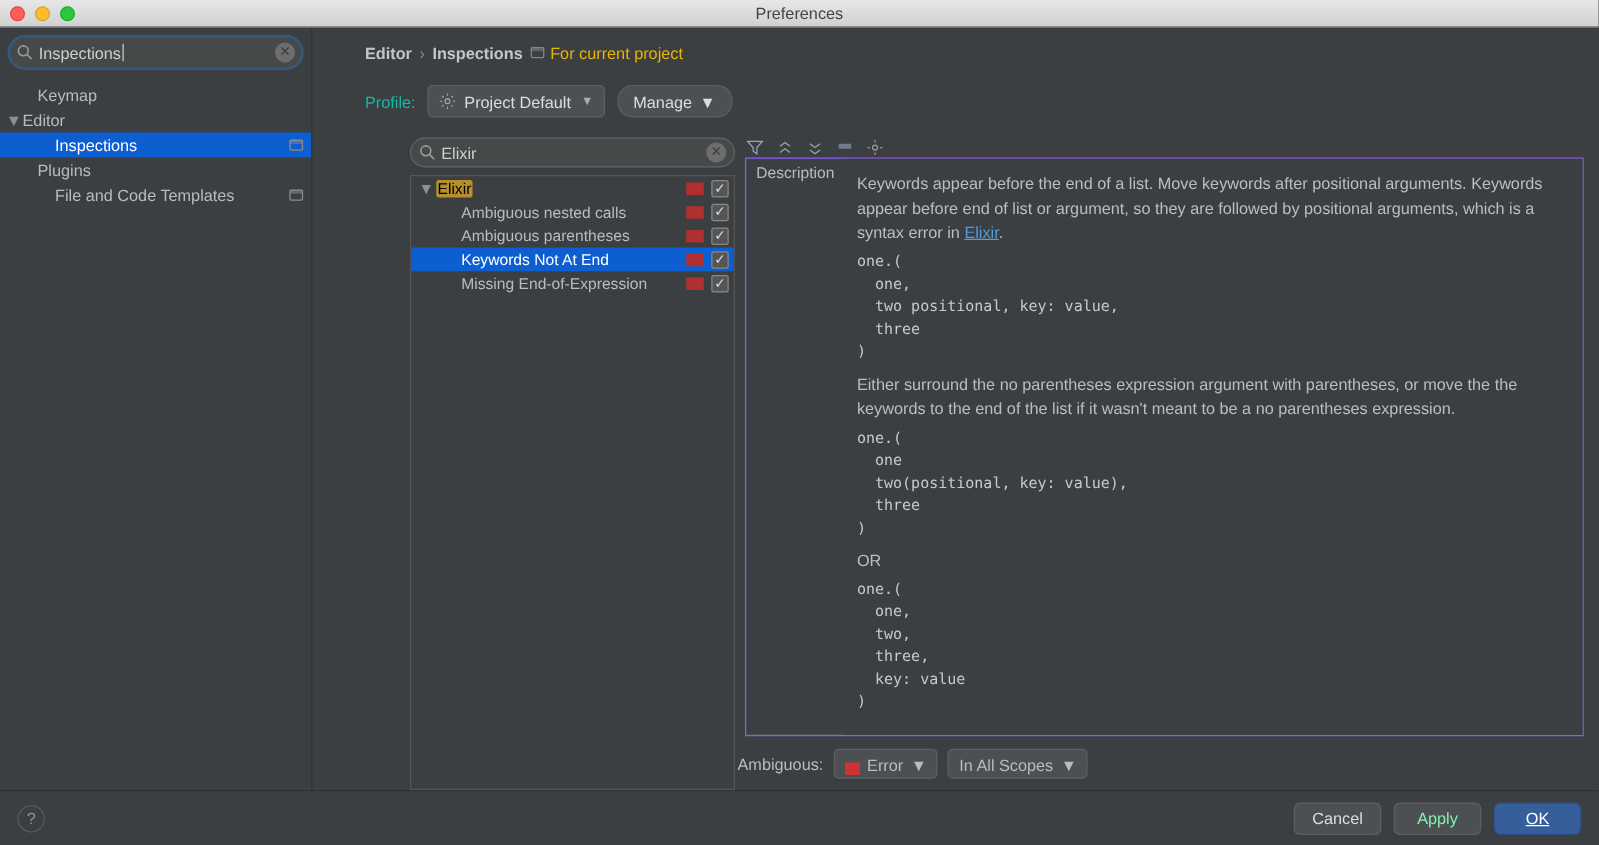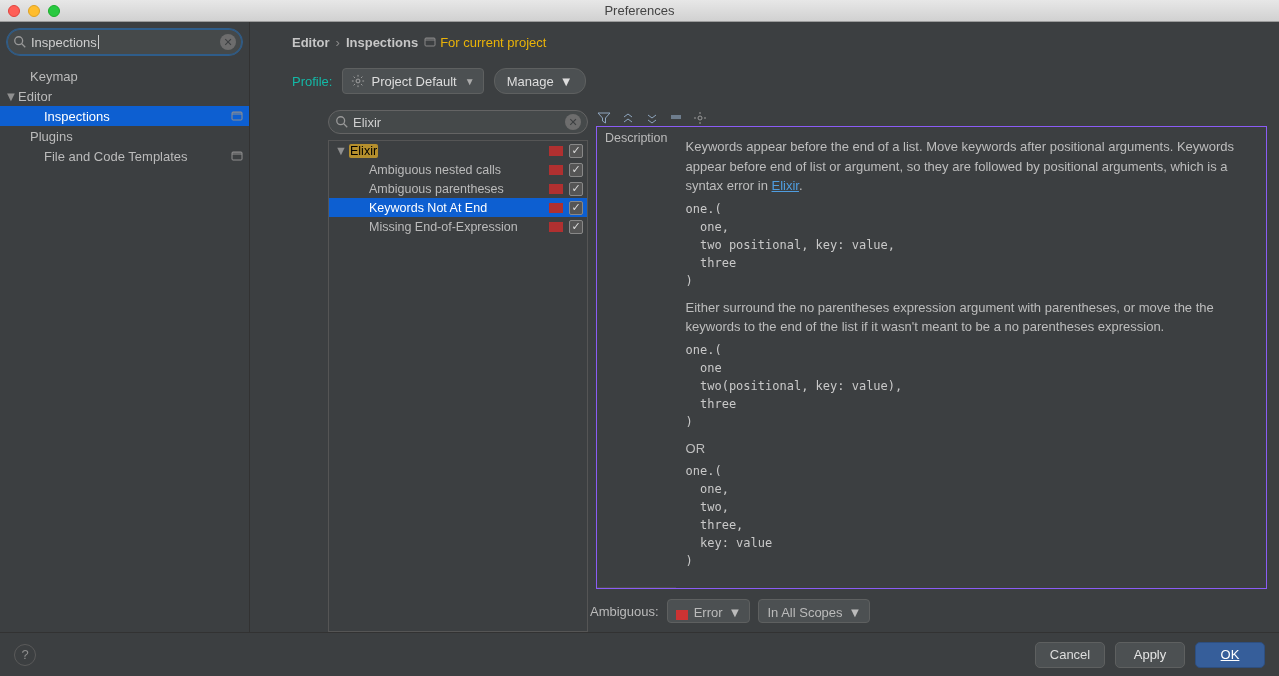--- a/index.html
+++ b/index.html
@@ -198,21 +198,21 @@
   width:22px; height:22px; border:1px solid #5a5a5a; border-radius:50%;
   display:flex; align-items:center; justify-content:center; color:#8f8f8f;
   background:#3c3f41;
 }
 .footer-btns { display:flex; gap:10px; }
 .fbtn {
   min-width:70px; height:26px; border-radius:5px;
   border:1px solid #5e6060; background:#4c5052; color:#ddd;
   display:flex; align-items:center; justify-content:center;
 }
-.fbtn.disabled { color:#e5e5e5; }
+.fbtn.disabled { color:#86efac; }
 .fbtn.primary {
   background:#365e9a; border-color:#2e4f80; color:#fff;text-decoration:underline;
 }
 
 svg { display:block; }
 </style>
 </head>
 <body>
 
 <div class="titlebar">

